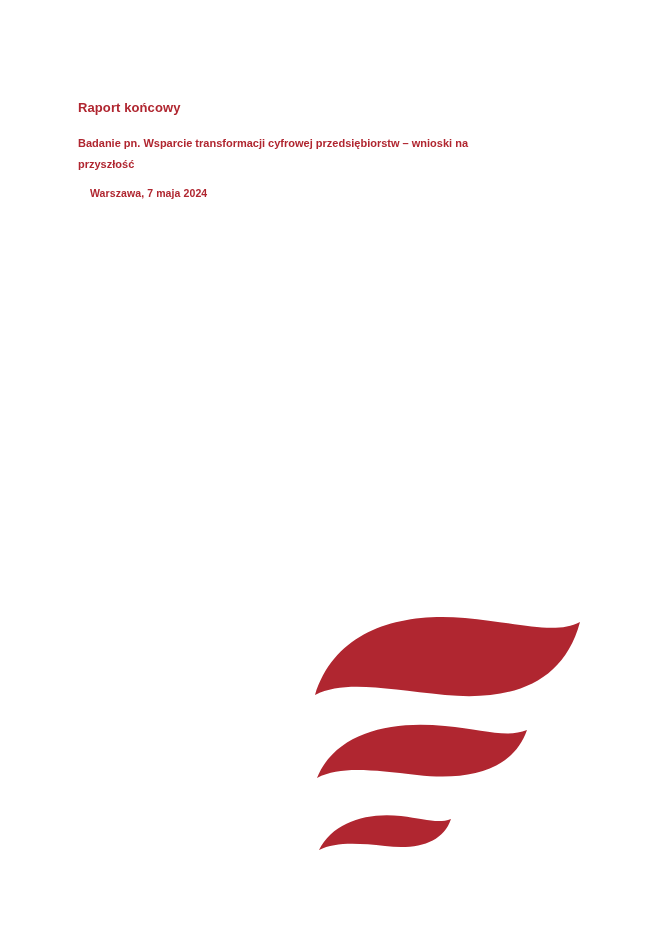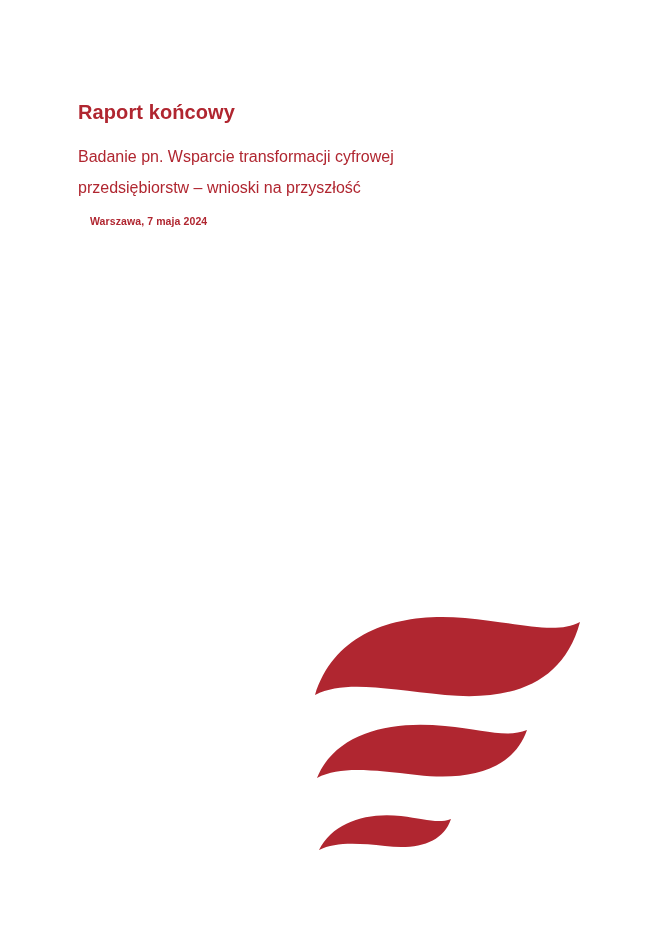--- a/index.html
+++ b/index.html
@@ -17,30 +17,30 @@
     background: #ffffff;
     overflow: hidden;
   }
   .title-block {
     position: absolute;
     left: 78px;
     top: 100px;
     width: 480px;
   }
   .report-label {
-    font-size: 20px;
+    font-size: 13px;
     font-weight: bold;
     color: #b02630;
     letter-spacing: 0.1px;
     margin: 0 0 17px 0;
     line-height: 1.2;
   }
   .report-title {
-    font-size: 16px;
-    font-weight: normal;
+    font-size: 11px;
+    font-weight: bold;
     color: #b02630;
     line-height: 1.95;
     margin: 0 0 10px 0;
     max-width: 420px;
   }
   .report-place-date {
     font-size: 10.5px;
     font-weight: bold;
     color: #b02630;
     margin: 12px;

